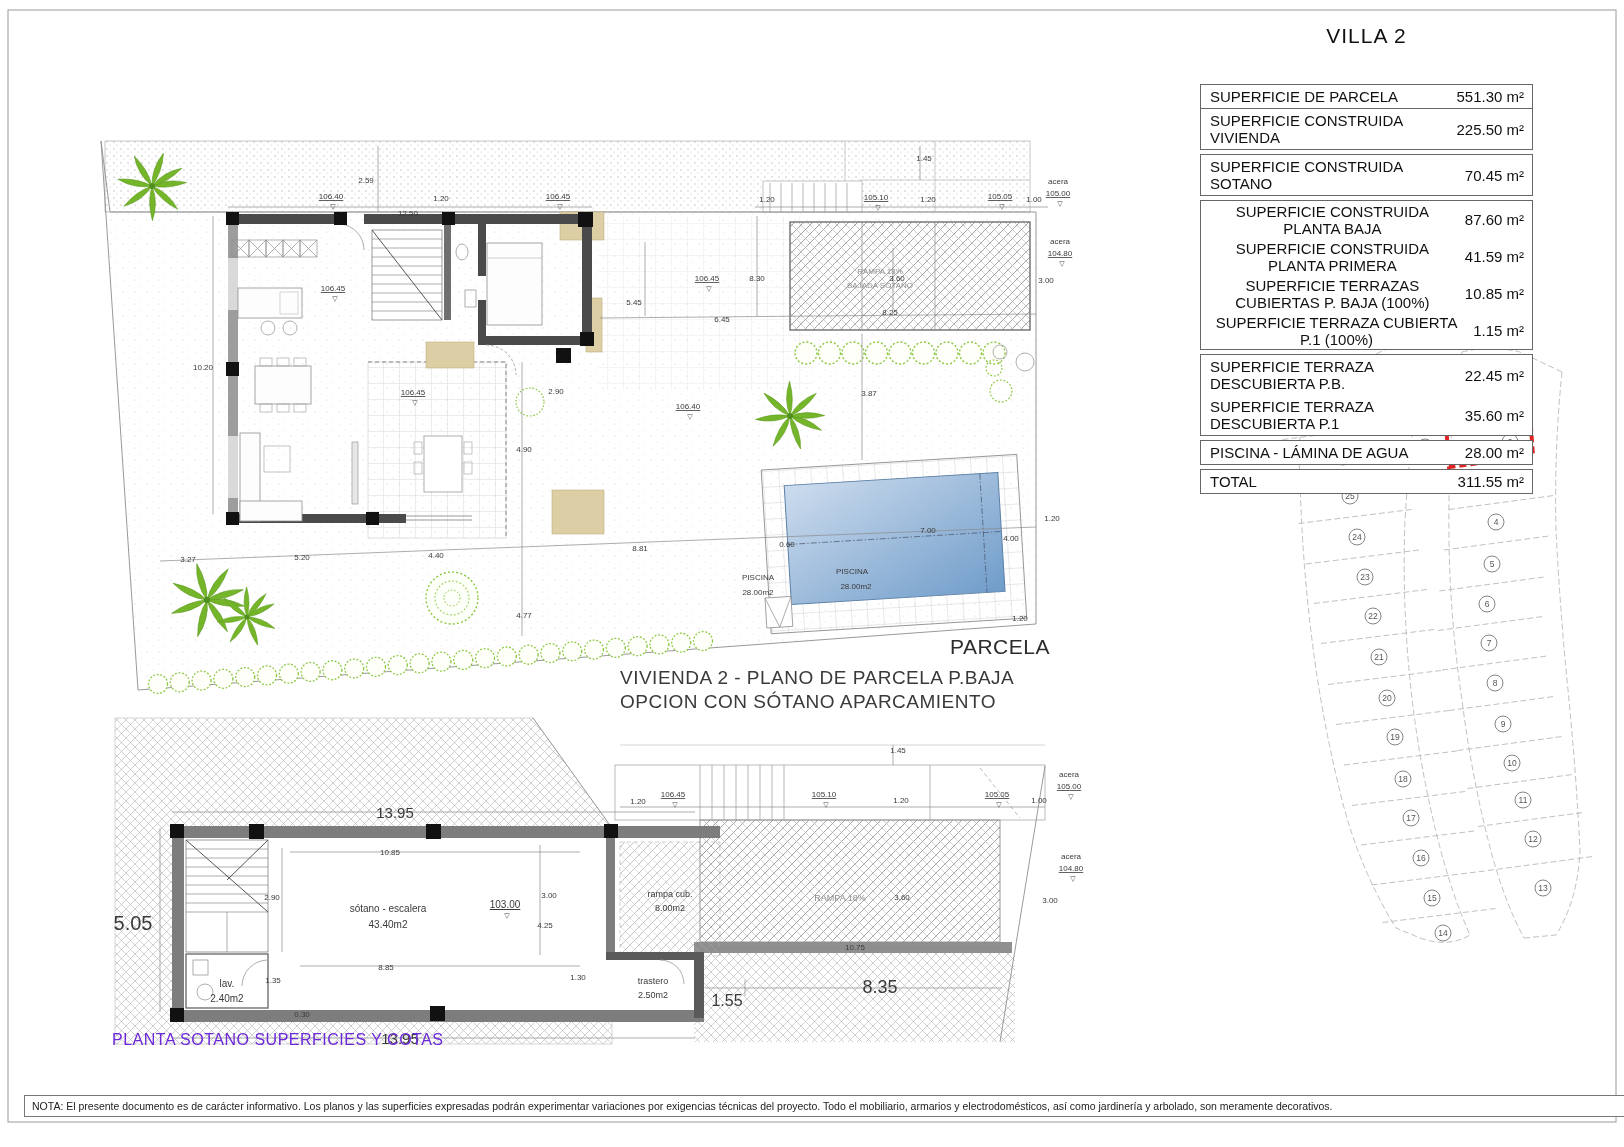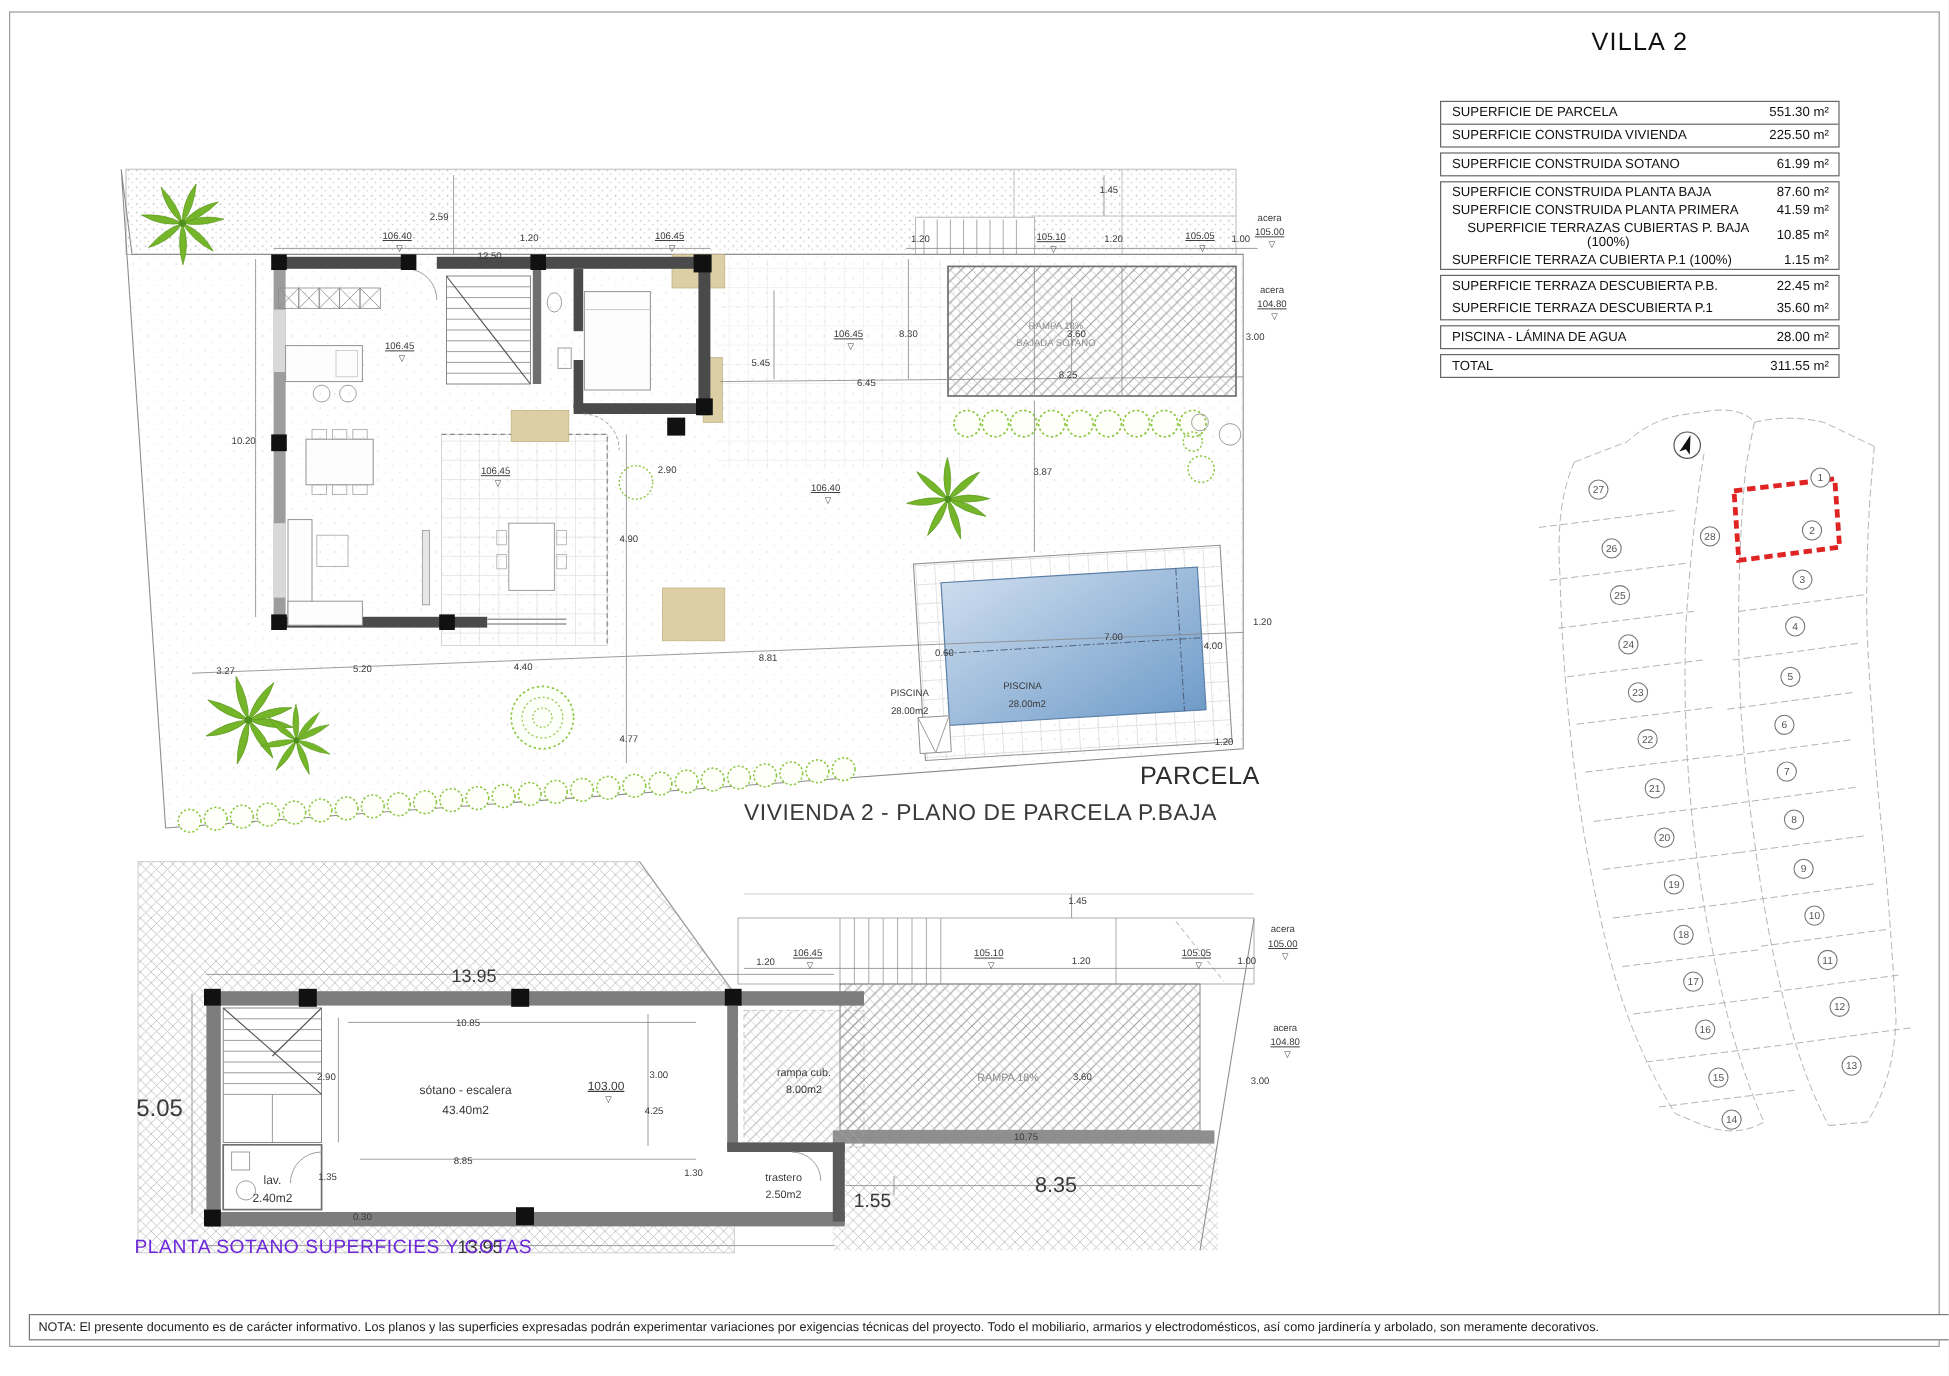--- a/index.html
+++ b/index.html
@@ -10,21 +10,21 @@
   .dim{font-family:"Liberation Sans",sans-serif;font-size:8px;fill:#3a3a3a;text-anchor:middle;}
   .dim.g{fill:#8f8f8f;}
   .dim.lv{text-decoration:underline;}
   .parcel-num{font-family:"Liberation Sans",sans-serif;font-size:8.5px;fill:#555;text-anchor:middle;}
   
   .villa-title{position:absolute;left:1200px;top:24px;width:333px;text-align:center;
                font-size:21px;letter-spacing:1px;color:#111;}
   .table-wrap{position:absolute;left:1200px;top:84px;width:333px;display:flex;flex-direction:column;gap:4px;}
   .tgroup{border:1px solid #666;background:#fff;}
   .trow{display:flex;justify-content:space-between;align-items:center;padding:3px 8px 3px 9px;
-        font-size:11px;color:#111;}
+        font-size:15px;color:#111;}
   .tgroup.multi .trow{padding:1.5px 8px 1.5px 9px;text-align:center;}
   .tgroup .trow + .trow.sep{border-top:1px solid #666;}
   .tval{white-space:nowrap;padding-left:10px;}
   .caption-parcela{position:absolute;left:880px;top:635px;width:240px;text-align:center;
                    font-size:21px;letter-spacing:.5px;color:#2c2c2c;}
   .caption-baja{position:absolute;left:620px;top:666px;width:470px;height:46px;overflow:hidden;
                 font-size:19px;line-height:24px;letter-spacing:.5px;color:#3a3a3a;}
   .caption-sotano{position:absolute;left:112px;top:1031px;font-size:16px;letter-spacing:.5px;color:#6d28d9;}
   .note-bar{position:absolute;left:24px;top:1095px;width:1594px;border:1px solid #777;background:#fff;
             font-size:10.5px;color:#222;padding:4px 7px;}
@@ -584,21 +584,21 @@
           <span class="tval">551.30 m²</span>
         </div>
         <div class="trow sep">
           <span>SUPERFICIE CONSTRUIDA VIVIENDA</span>
           <span class="tval">225.50 m²</span>
         </div>
       </div>
       <div class="tgroup">
         <div class="trow">
           <span>SUPERFICIE CONSTRUIDA SOTANO</span>
-          <span class="tval">61.99 m²</span>
+          <span class="tval">70.45 m²</span>
         </div>
       </div>
       <div class="tgroup multi">
         <div class="trow">
           <span>SUPERFICIE CONSTRUIDA PLANTA BAJA</span>
           <span class="tval">87.60 m²</span>
         </div>
         <div class="trow">
           <span>SUPERFICIE CONSTRUIDA PLANTA PRIMERA</span>
           <span class="tval">41.59 m²</span>
@@ -633,20 +633,21 @@
           <span>TOTAL</span>
           <span class="tval">311.55 m²</span>
         </div>
       </div>
     </div>
 
 <div class="caption-parcela">PARCELA</div>
 
 <div class="caption-baja">
   <div>VIVIENDA 2 - PLANO DE PARCELA P.BAJA</div>
+  <div>OPCION CON SÓTANO APARCAMIENTO</div>
 </div>
 
 <div class="caption-sotano">PLANTA SOTANO SUPERFICIES Y COTAS</div>
 
 <div class="note-bar">
   <span>NOTA: El presente documento es de carácter informativo. Los planos y las superficies expresadas podrán experimentar variaciones por exigencias técnicas del proyecto. Todo el mobiliario, armarios y electrodomésticos, así como jardinería y arbolado, son meramente decorativos.</span>
 </div>
 
 </div>
 

